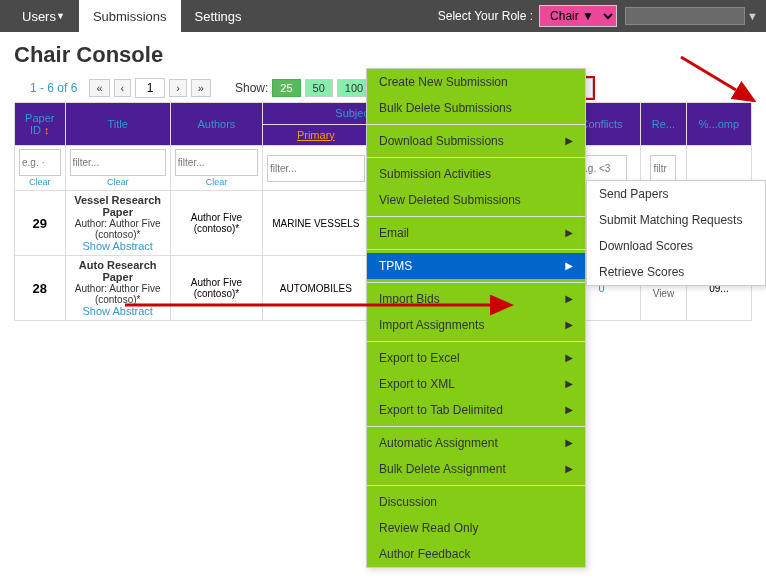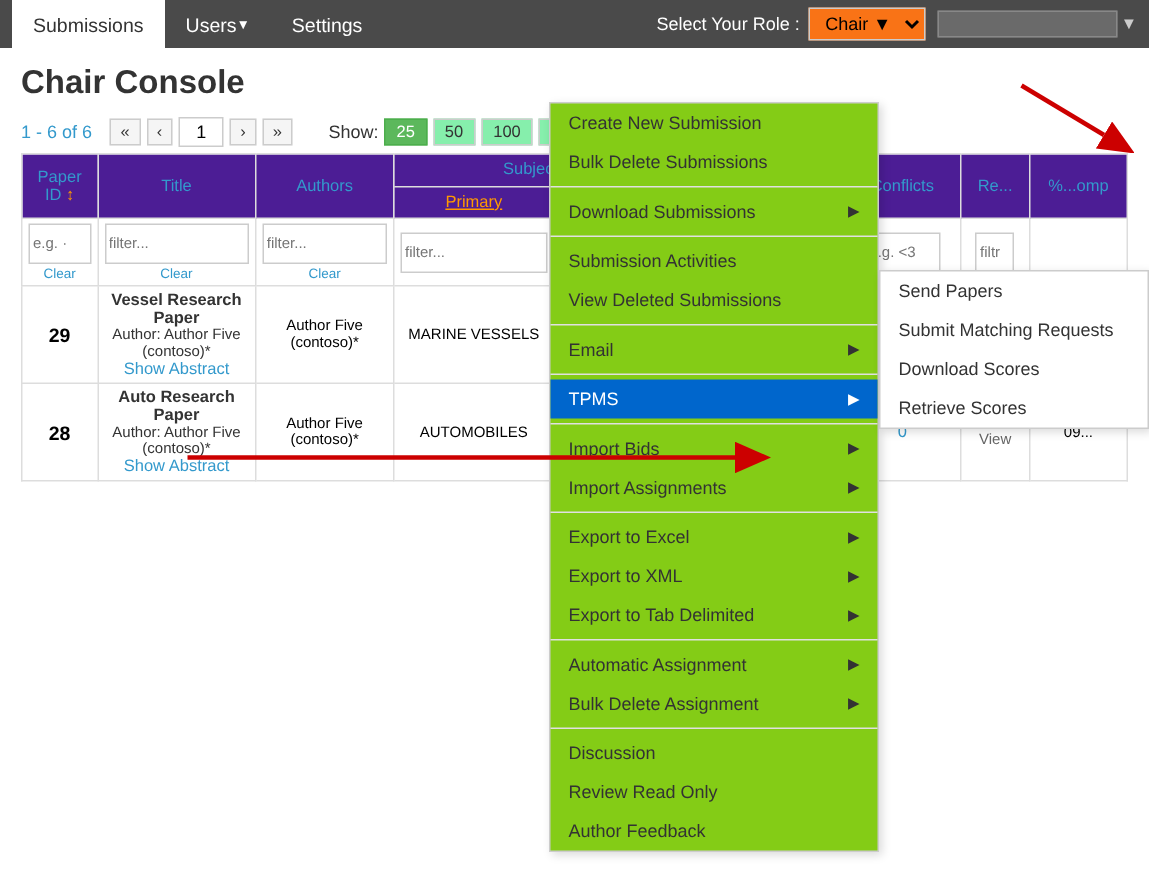--- a/index.html
+++ b/index.html
@@ -30,21 +30,21 @@
       content: ' ▼';
       font-size: 9px;
     }
     .nav-spacer { flex: 1; }
     .nav-role {
       color: #fff;
       font-size: 12px;
       margin-right: 6px;
     }
     .nav-role-select {
-      background: #f97316;
+      background: #ec4899;
       border: 1px solid #ccc;
       padding: 2px 6px;
       font-size: 12px;
       cursor: pointer;
     }
     .nav-search {
       background: #6a6a6a;
       border: 1px solid #888;
       color: #ccc;
       padding: 2px 6px;
@@ -60,21 +60,21 @@
     .page-title {
       font-size: 22px;
       font-weight: bold;
       color: #333;
     }
 
     
     .toolbar {
       display: flex;
       align-items: center;
-      padding: 4px 14px;
+      padding: 4px 30px;
       gap: 4px;
     }
     .toolbar-info {
       color: #3399cc;
       font-size: 12px;
       margin-right: 8px;
     }
     .page-btn {
       border: 1px solid #ccc;
       background: #f5f5f5;
@@ -246,22 +246,22 @@
       pointer-events: none;
       z-index: 50;
     }
   </style>
 </head>
 <body>
 
 <div class="page-container">
 
   <div class="top-nav">
+    <div class="nav-tab dropdown">Users</div>
     <div class="nav-tab active">Submissions</div>
-    <div class="nav-tab dropdown">Users</div>
     <div class="nav-tab">Settings</div>
     <div class="nav-spacer"></div>
     <span class="nav-role">Select Your Role :</span>
     <select class="nav-role-select">
       <option>Chair ▼</option>
     </select>
     <input class="nav-search" type="text" value="" style="">
     <span style="color:#ccc;font-size:11px;margin-left:2px;">▼</span>
   </div>
 

